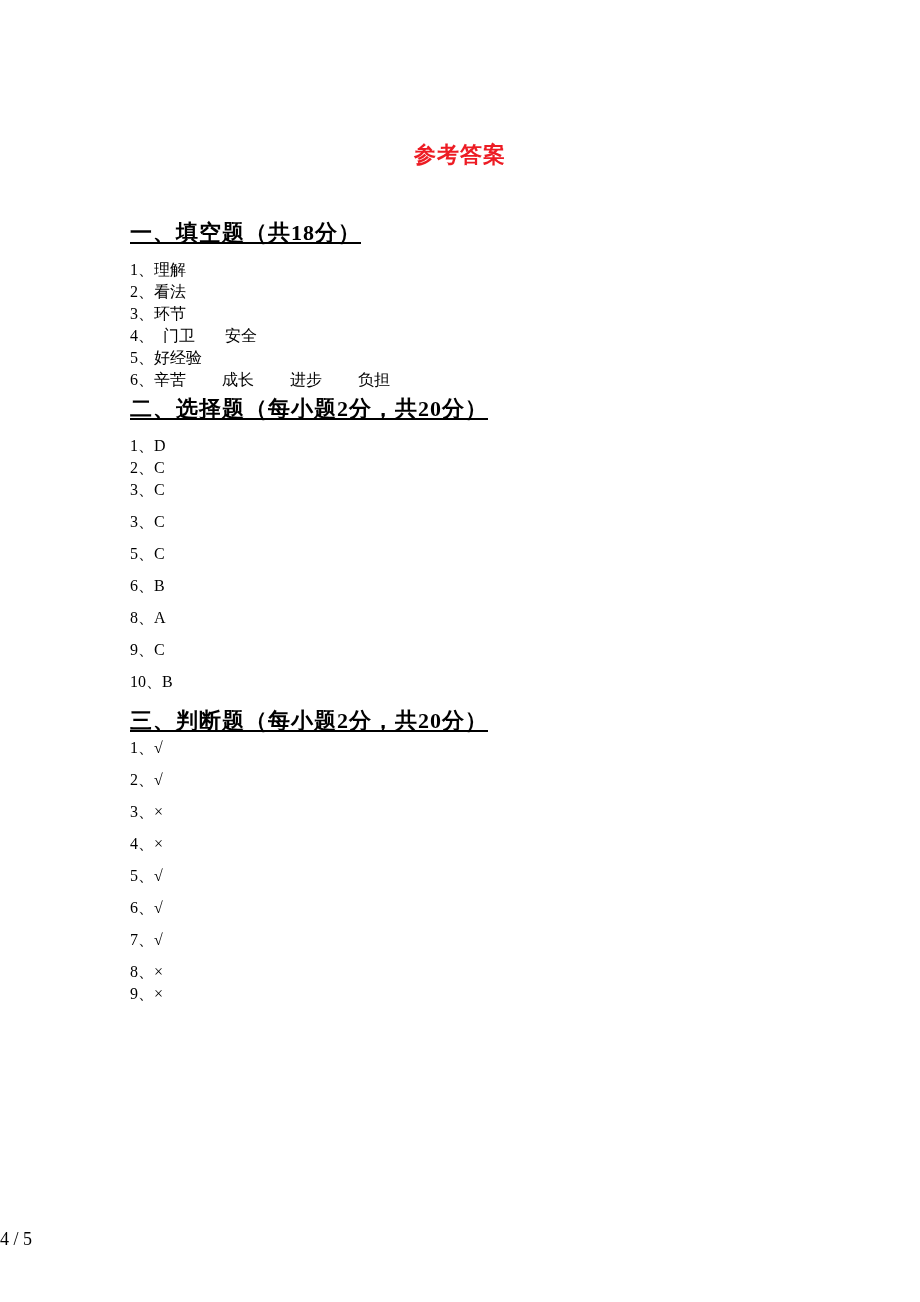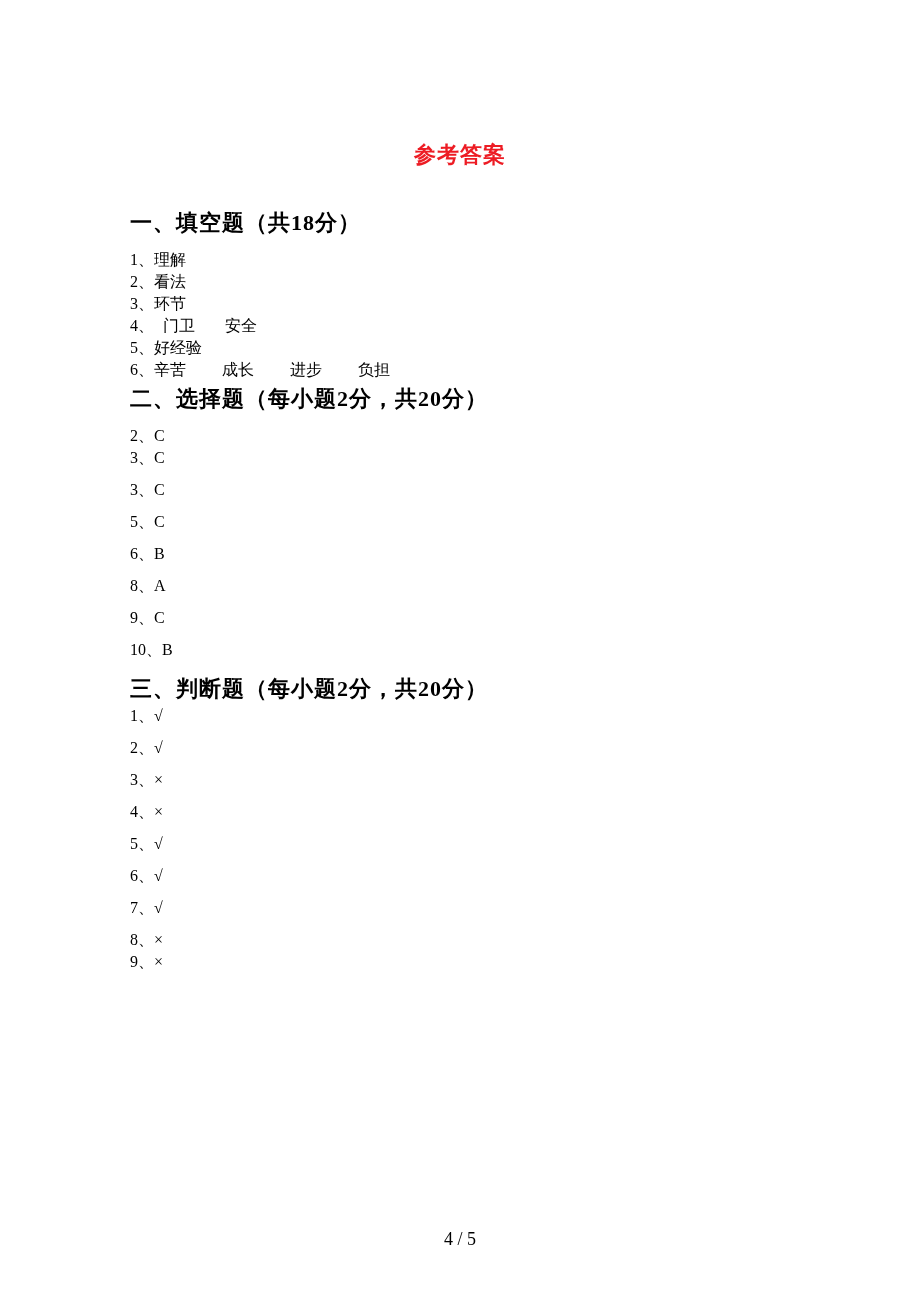--- a/index.html
+++ b/index.html
@@ -12,28 +12,29 @@
       color: #000;
     }
     .page {
       padding: 140px 130px 0 130px;
     }
     .title {
       text-align: center;
       font-weight: bold;
       font-size: 22px;
       color: #ed1c24;
-      margin-bottom: 38px;
+      margin-bottom: 48px;
       letter-spacing: 1px;
     }
     .section-heading {
       font-weight: bold;
       font-size: 22px;
       margin-bottom: 14px;
       letter-spacing: 1px;
+      text-decoration: underline;
     }
     .answer-line {
       font-size: 16px;
       line-height: 1.0;
       margin-bottom: 10px;
       font-family: "SimSun", "宋体", serif;
     }
     .sec1 .answer-line { margin-bottom: 6px; }
     .sec2 { margin-top: 0; }
     .sec2 .section-heading { margin-bottom: 14px; }
@@ -43,21 +44,20 @@
     .sec3 .answer-line { margin-bottom: 16px; }
     .sec3 .answer-line.tight-pair { margin-bottom: 6px; }
     .multi-part span { display: inline-block; }
     .gap-small { margin-right: 30px; margin-left: 9px; }
     .gap-med { margin-right: 36px; }
     .footer {
       position: absolute;
       bottom: 52px;
       left: 0;
       right: 0;
-      text-align: center;
       font-size: 18px;
       font-family: "SimSun", "宋体", serif;
     }
   </style>
 </head>
 <body>
 
 <div class="page">
   <div class="title">参考答案</div>
 
@@ -70,20 +70,21 @@
       <span>4、</span><span class="gap-small">门卫</span><span>安全</span>
     </div>
     <div class="answer-line">5、好经验</div>
     <div class="answer-line multi-part">
       <span>6、</span><span class="gap-med">辛苦</span><span class="gap-med">成长</span><span class="gap-med">进步</span><span>负担</span>
     </div>
   </div>
 
   <div class="sec2">
     <div class="section-heading">二、选择题（每小题2分，共20分）</div>
+    <div class="answer-line" style="margin-bottom:6px">1、D</div>
     <div class="answer-line" style="margin-bottom:6px">2、C</div>
     <div class="answer-line">3、C</div>
     <div class="answer-line">3、C</div>
     <div class="answer-line">5、C</div>
     <div class="answer-line">6、B</div>
     <div class="answer-line">8、A</div>
     <div class="answer-line">9、C</div>
     <div class="answer-line">10、B</div>
   </div>
 

